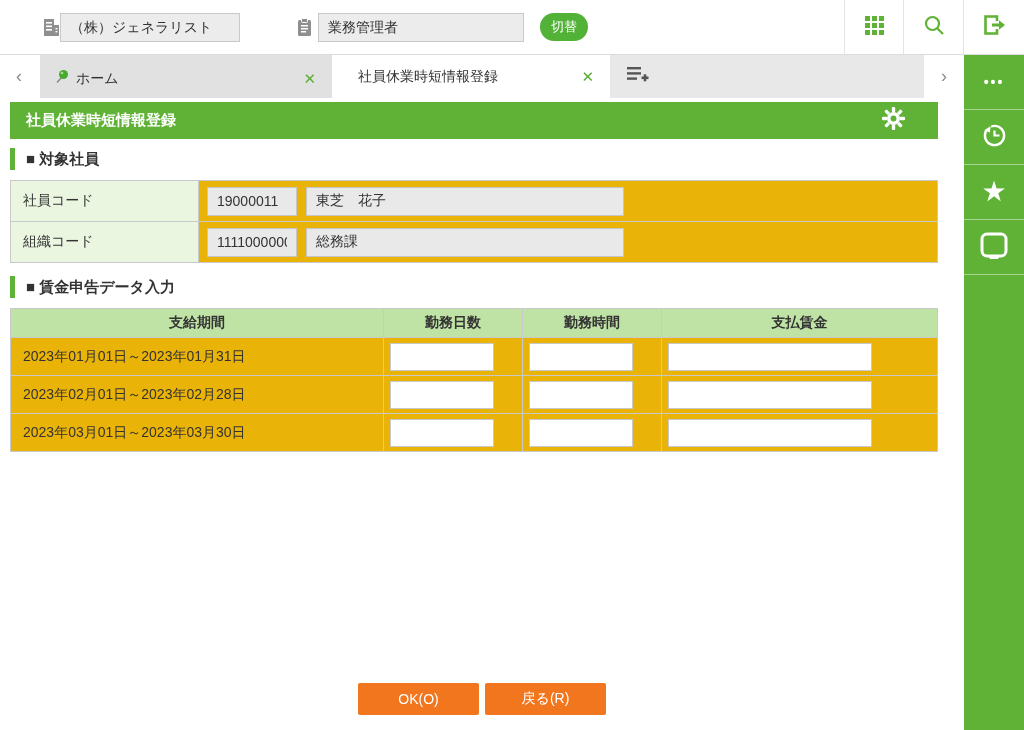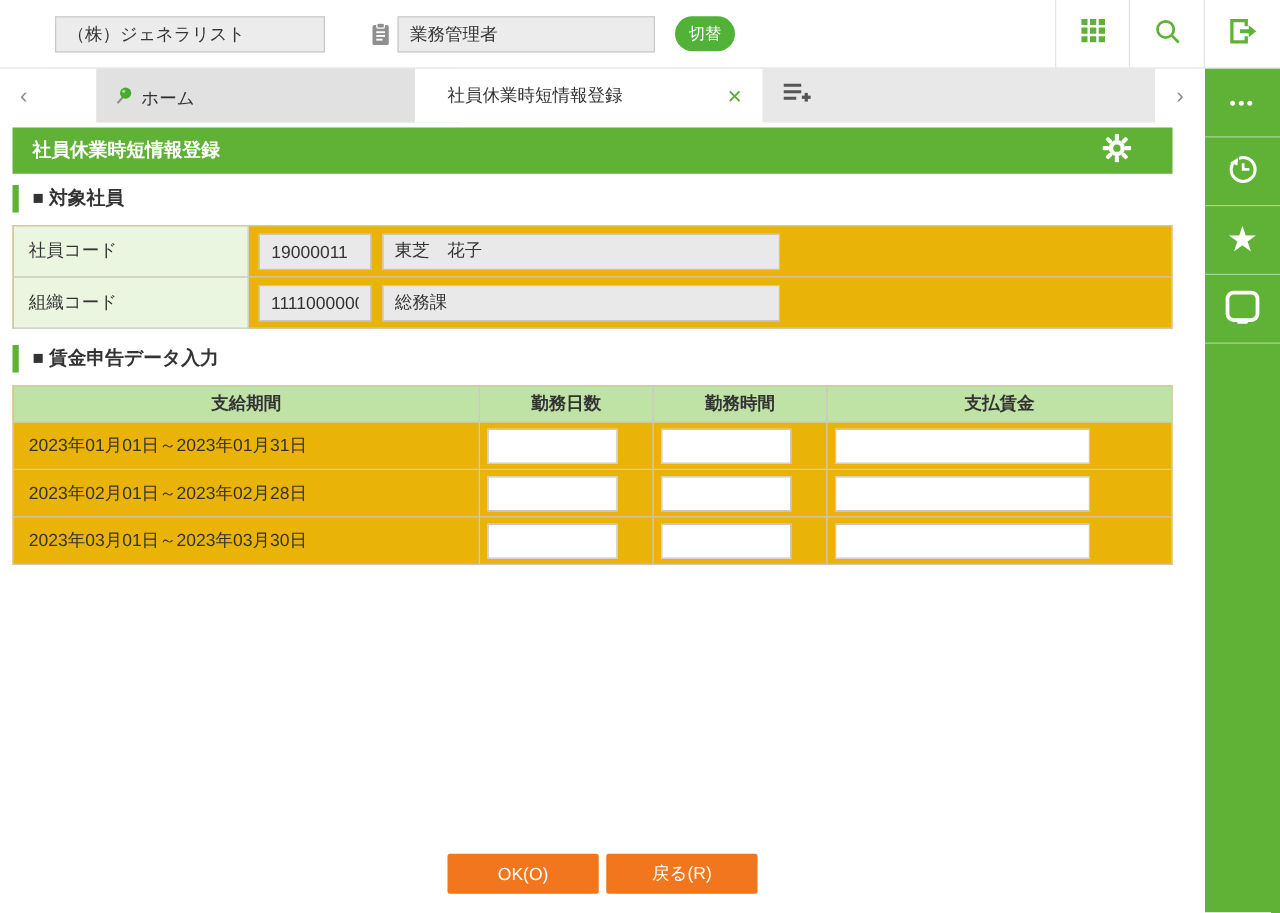--- a/index.html
+++ b/index.html
@@ -15,21 +15,21 @@
     position:absolute; top:0; left:0; width:1024px; height:55px;
     background:#fff; border-bottom:1px solid #dcdcdc;
   }
   .hdr-icon { position:absolute; top:18px; }
   .hdr-input {
     position:absolute; top:13px; height:29px;
     background:#ececec; border:1px solid #c9c9c9;
     font-size:14px; color:#333; padding:0 9px; outline:none;
     font-family:inherit;
   }
-  #company-input { left:44px; width:216px; }
+  #company-input { left:60px; width:180px; }
   #role-input { left:318px; width:206px; }
   .switch-btn {
     position:absolute; left:540px; top:13px; width:48px; height:28px;
     background:#52b237; border:none; border-radius:14px;
     color:#fff; font-size:13px; cursor:pointer; font-family:inherit;
   }
   .hdr-cell {
     position:absolute; top:0; height:54px; border-left:1px solid #e4e4e4;
     display:flex; align-items:center; justify-content:center; cursor:pointer;
   }
@@ -41,21 +41,21 @@
   .tab-bar { position:absolute; top:55px; left:0; width:964px; height:43px; background:#fff; }
   .tab-prev, .tab-next {
     position:absolute; top:0; height:43px; display:flex; align-items:center;
     justify-content:center; color:#8c8c8c; font-size:18px; cursor:pointer; background:#fff;
   }
   .tab-prev { left:0; width:38px; }
   .tab-next { left:924px; width:40px; }
   .tab {
     position:absolute; top:0; height:43px; display:flex; align-items:center; font-size:14px;
   }
-  .tab-home { left:40px; width:292px; background:#e1e1e1; padding:4px 14px 0 14px;margin-left:37px; }
+  .tab-home { left:40px; width:292px; background:#e1e1e1; padding:4px 14px 0 14px; }
   .tab-active { left:332px; width:278px; background:#fff; padding:0 14px 0 26px; }
   .tab .tab-label { flex:1; color:#333; cursor:default; }
   .tab-close { color:#5aad35; font-size:15px; font-weight:bold; cursor:pointer; padding:0 2px; }
   .pin-wrap { width:22px; }
   .tab-new-strip {
     position:absolute; left:610px; top:0; width:314px; height:43px;
     background:#e8e8e8; display:flex; align-items:center; padding-left:16px; cursor:pointer;
   }
 
   

